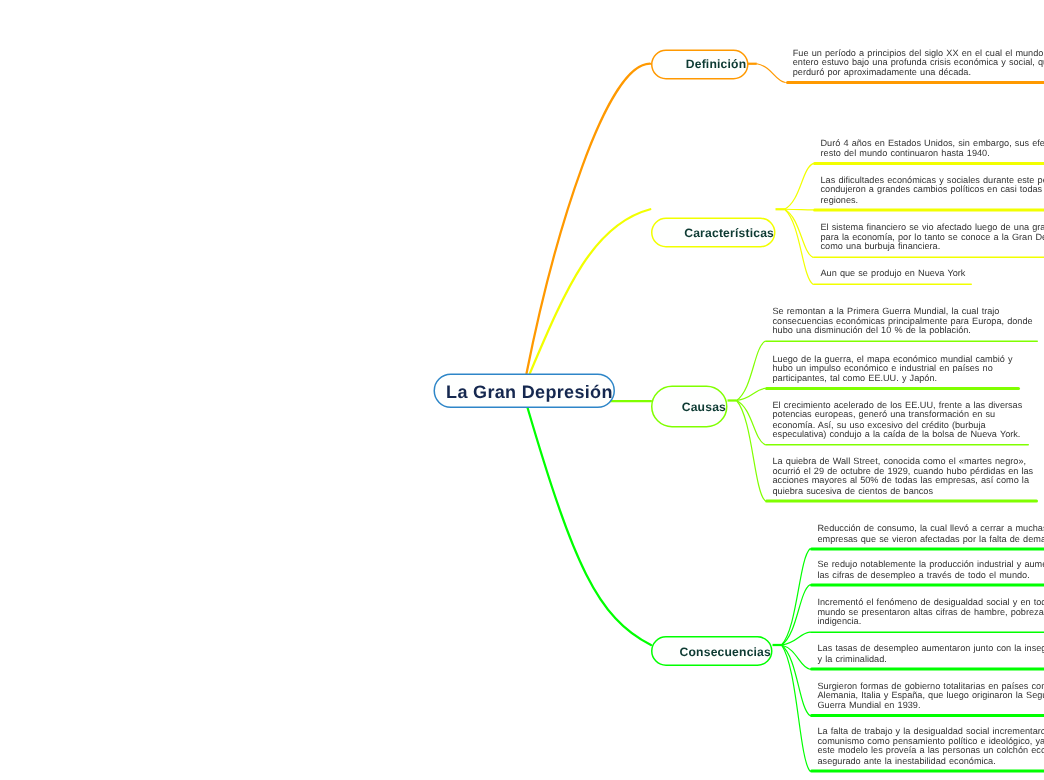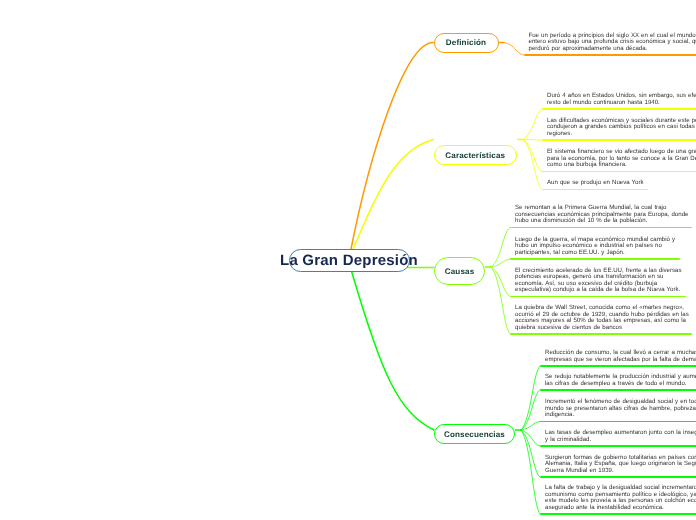--- a/index.html
+++ b/index.html
@@ -5,26 +5,26 @@
 <style>
   html,body{margin:0;padding:0;background:#ffffff;}
   body{width:696px;height:520px;overflow:hidden;
        font-family:"Liberation Sans","DejaVu Sans",sans-serif;
        -webkit-font-smoothing:antialiased;
        text-rendering:geometricPrecision;}
   #stage{position:relative;width:696px;height:520px;background:#fff;}
   svg#links{position:absolute;left:0;top:0;width:696px;height:520px;overflow:visible;}
 
   .node{position:absolute;box-sizing:border-box;display:flex;align-items:center;
-        justify-content:center;background:#fefffe;border-style:solid;
+        justify-content:flex-end;background:#fefffe;border-style:solid;
         border-radius:100px;white-space:nowrap;}
   .node .lbl{color:#0e3b33;font-weight:bold;}
 
   #rootnode{border-width:1.3px;border-color:#2e86c8;}
-  #rootnode .lbl{color:#15284f;font-size:15px;letter-spacing:.22px;}
+  #rootnode .lbl{color:#15284f;font-size:12px;letter-spacing:.22px;}
 
   .topic{border-width:1.5px;}
   .topic .lbl{font-size:8.1px;letter-spacing:.12px;}
 
   .subtopic{position:absolute;box-sizing:border-box;}
   .subtopic .stxt{color:#333333;font-size:6.1px;line-height:6.5px;
         word-spacing:.4px;}
   .subtopic .rule{height:1.8px;border-radius:1.2px;margin-top:1.9px;}
 </style>
 </head>

